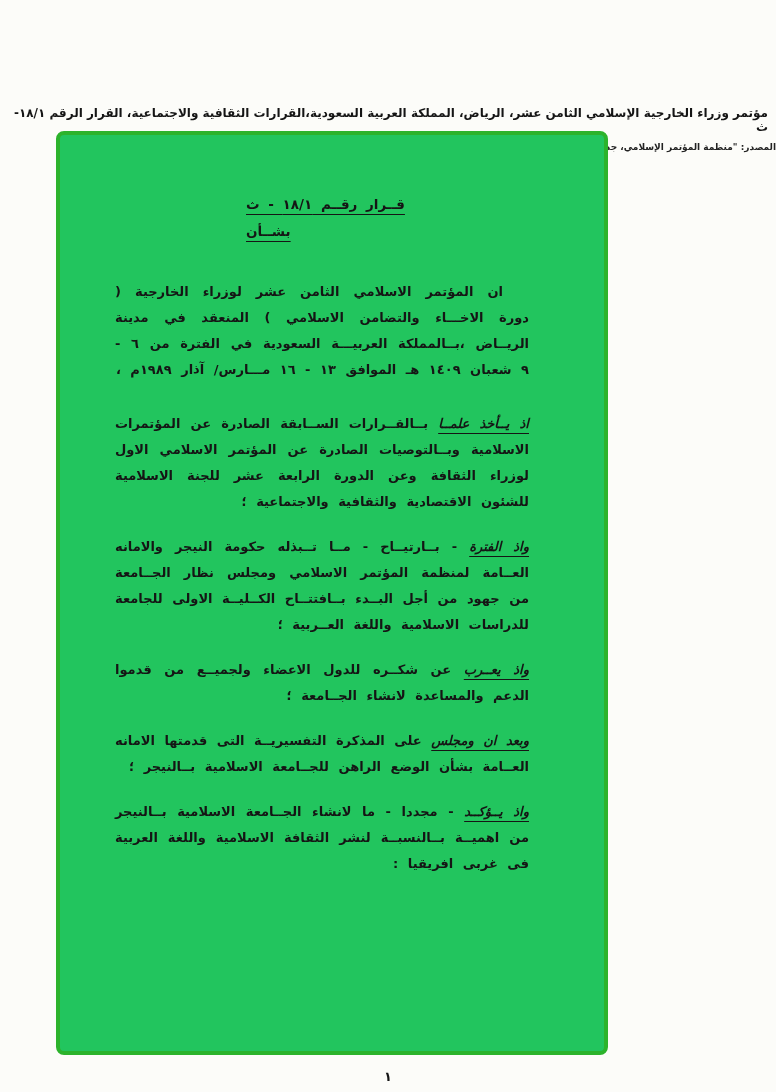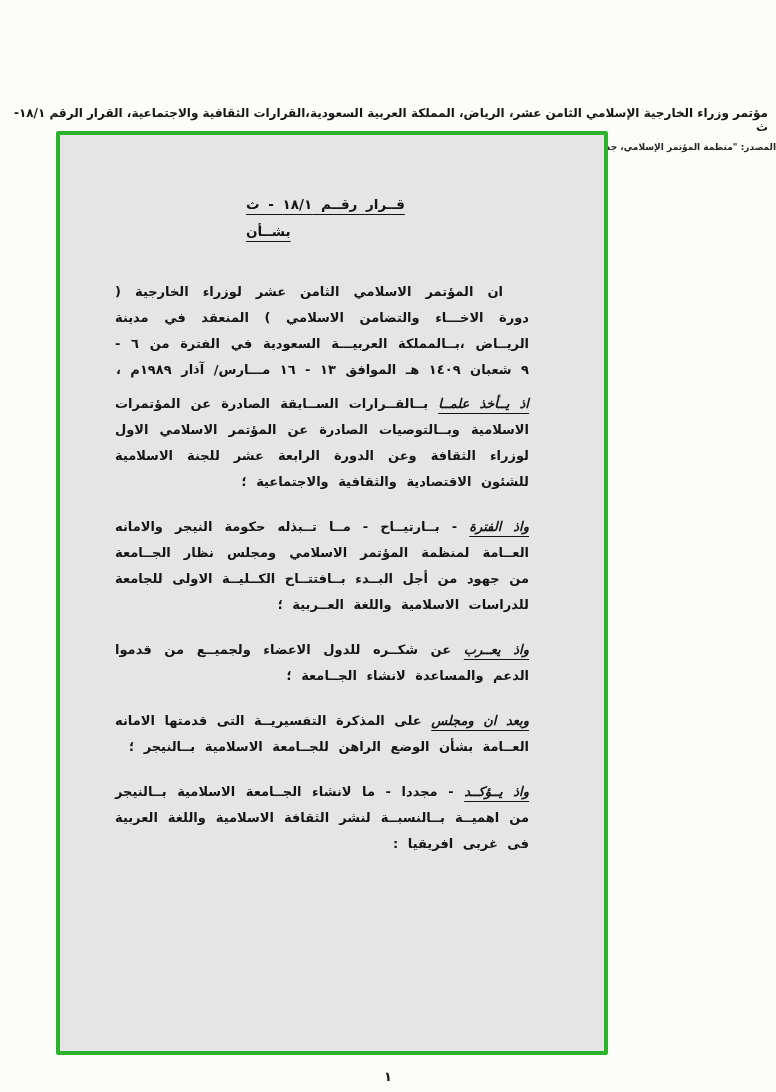--- a/index.html
+++ b/index.html
@@ -30,22 +30,22 @@
     margin-top: 8px;
     color: #222;
   }
   .frame {
     position: absolute;
     left: 56px;
     top: 131px;
     width: 552px;
     height: 924px;
     border: 4px solid #2cb32c;
-    border-radius: 2px;
-    background: #e5e5e5;
+    border-radius: 8px;
+    background: #22c55e;
   }
   .title-block {
     margin-top: 56px;
     padding-left: 186px;
     text-align: left;
     direction: rtl;
   }
   .t-line {
     font-size: 13.5px;
     font-weight: bold;
@@ -64,21 +64,21 @@
     font-size: 13px;
     font-weight: bold;
     line-height: 26px;
     text-align: justify;
     margin: 0 0 19px 0;
     word-spacing: 5px;
     letter-spacing: 0.2px;
   }
   .body-text p.intro {
     text-indent: 26px;
-    margin-bottom: 8px;
+    margin-bottom: 28px;
   }
   .lead {
     text-decoration: underline;
     text-underline-offset: 5px;
     text-decoration-thickness: 1.2px;
     font-style: italic;
   }
   .page-number {
     position: absolute;
     bottom: 8px;

